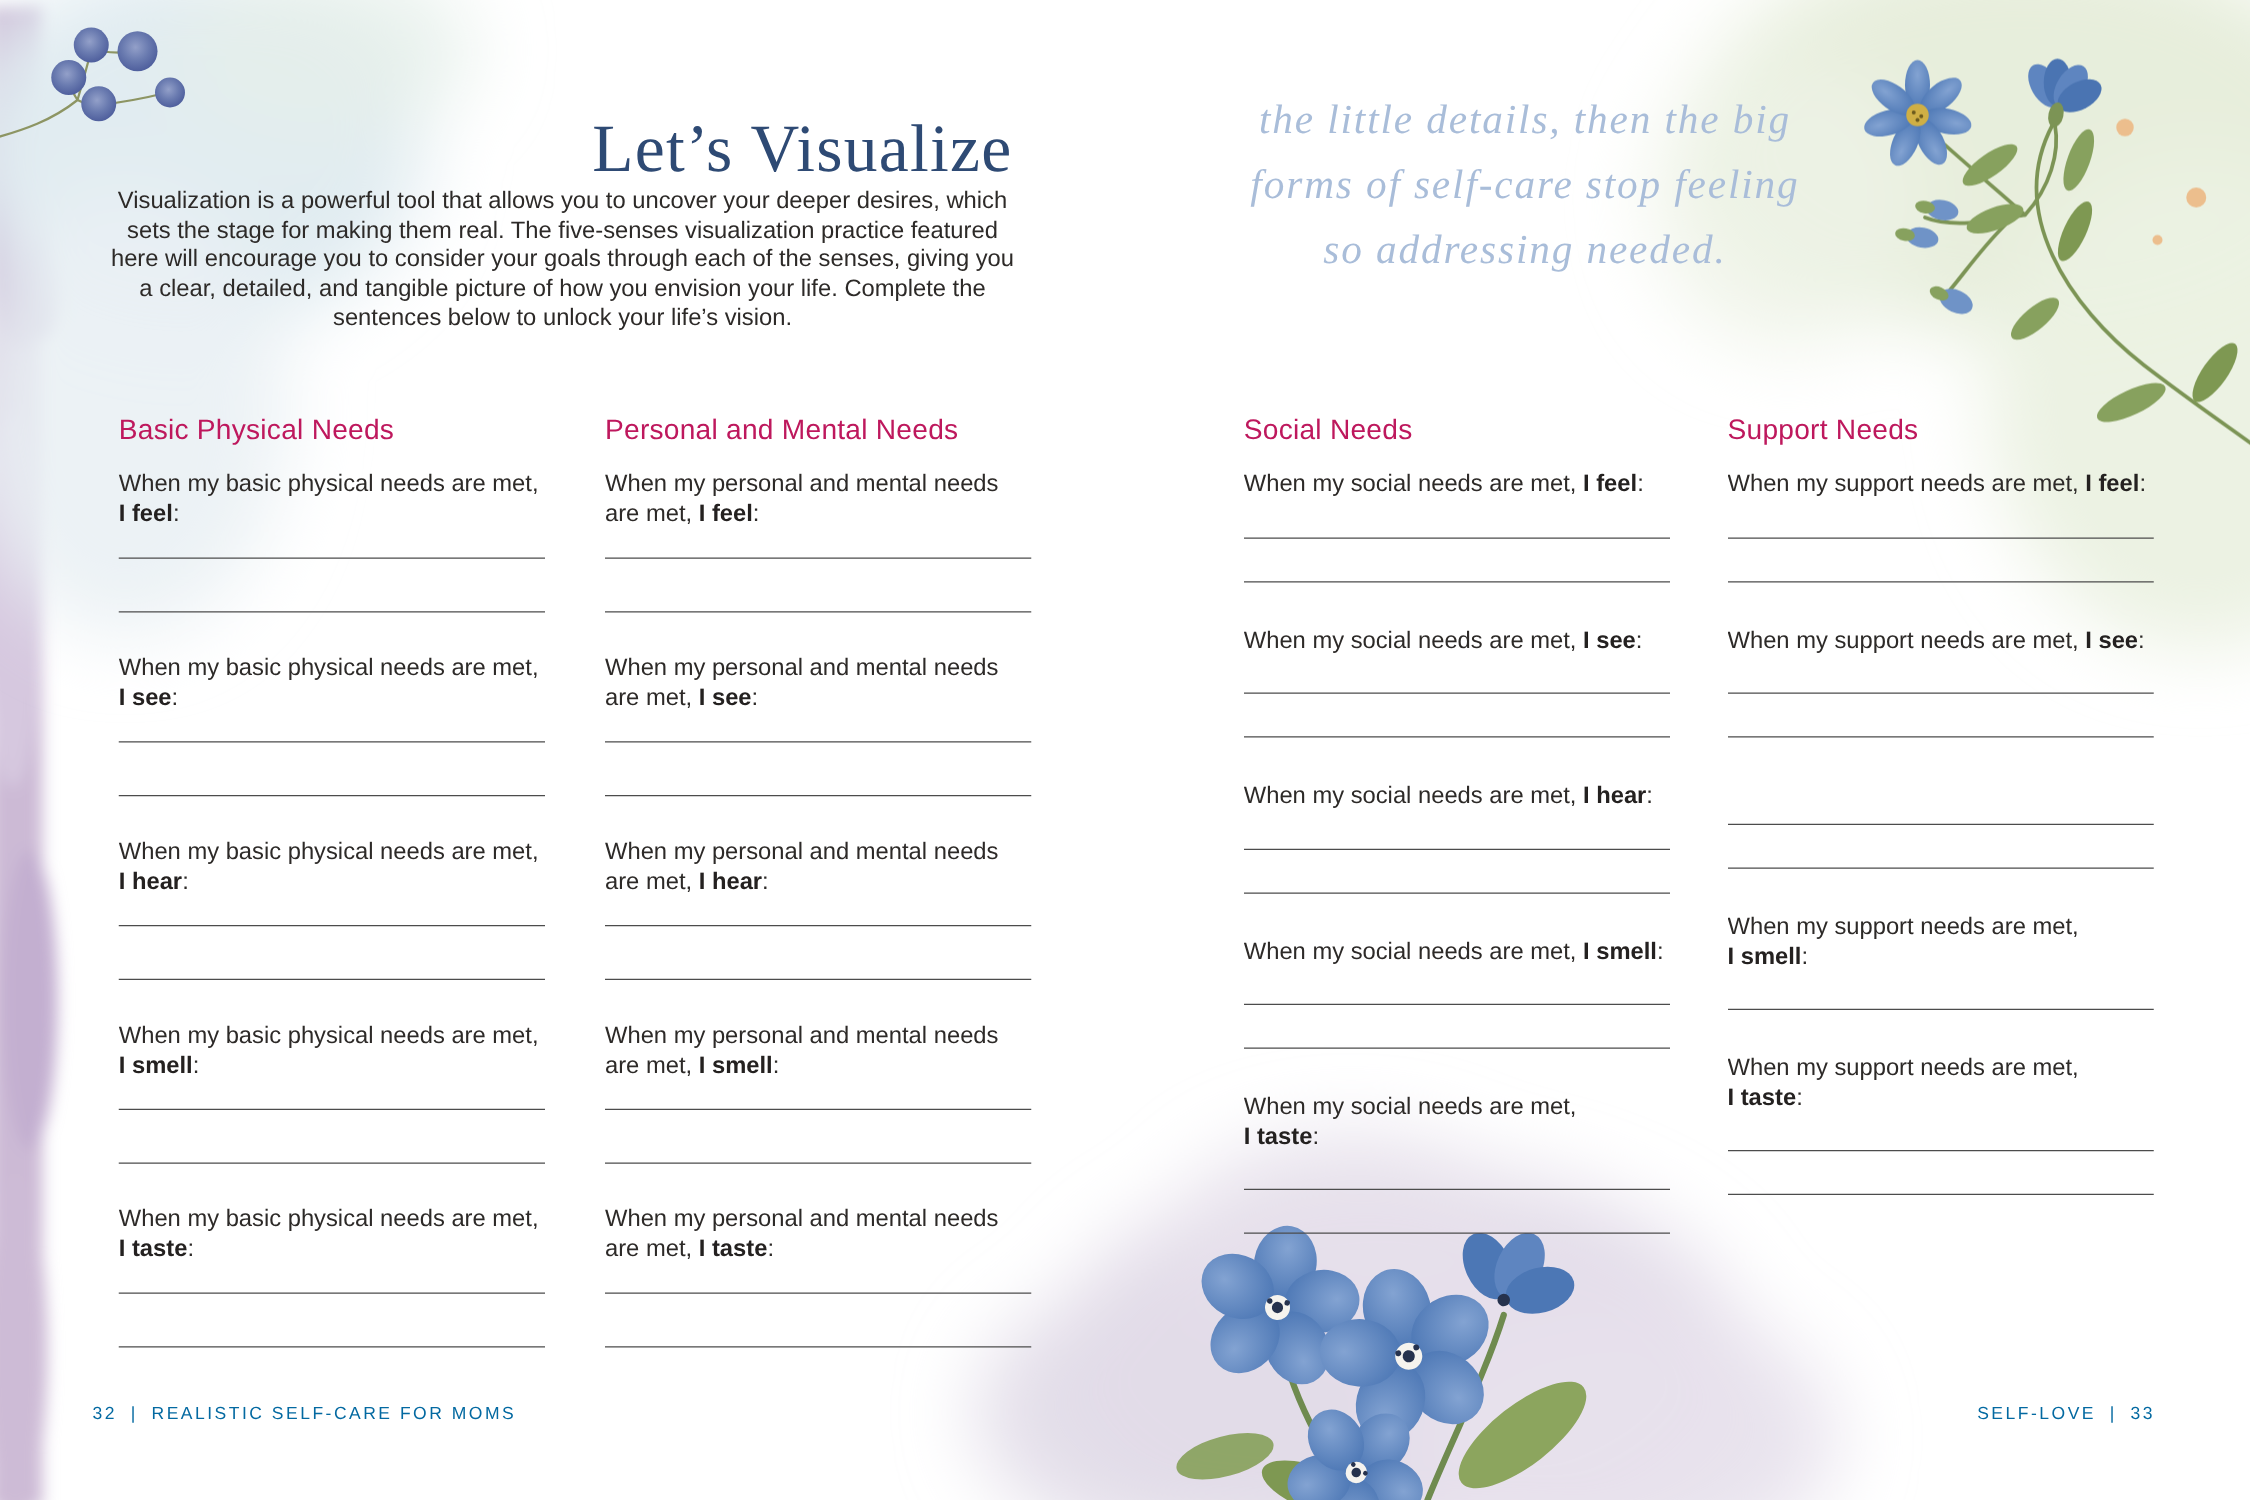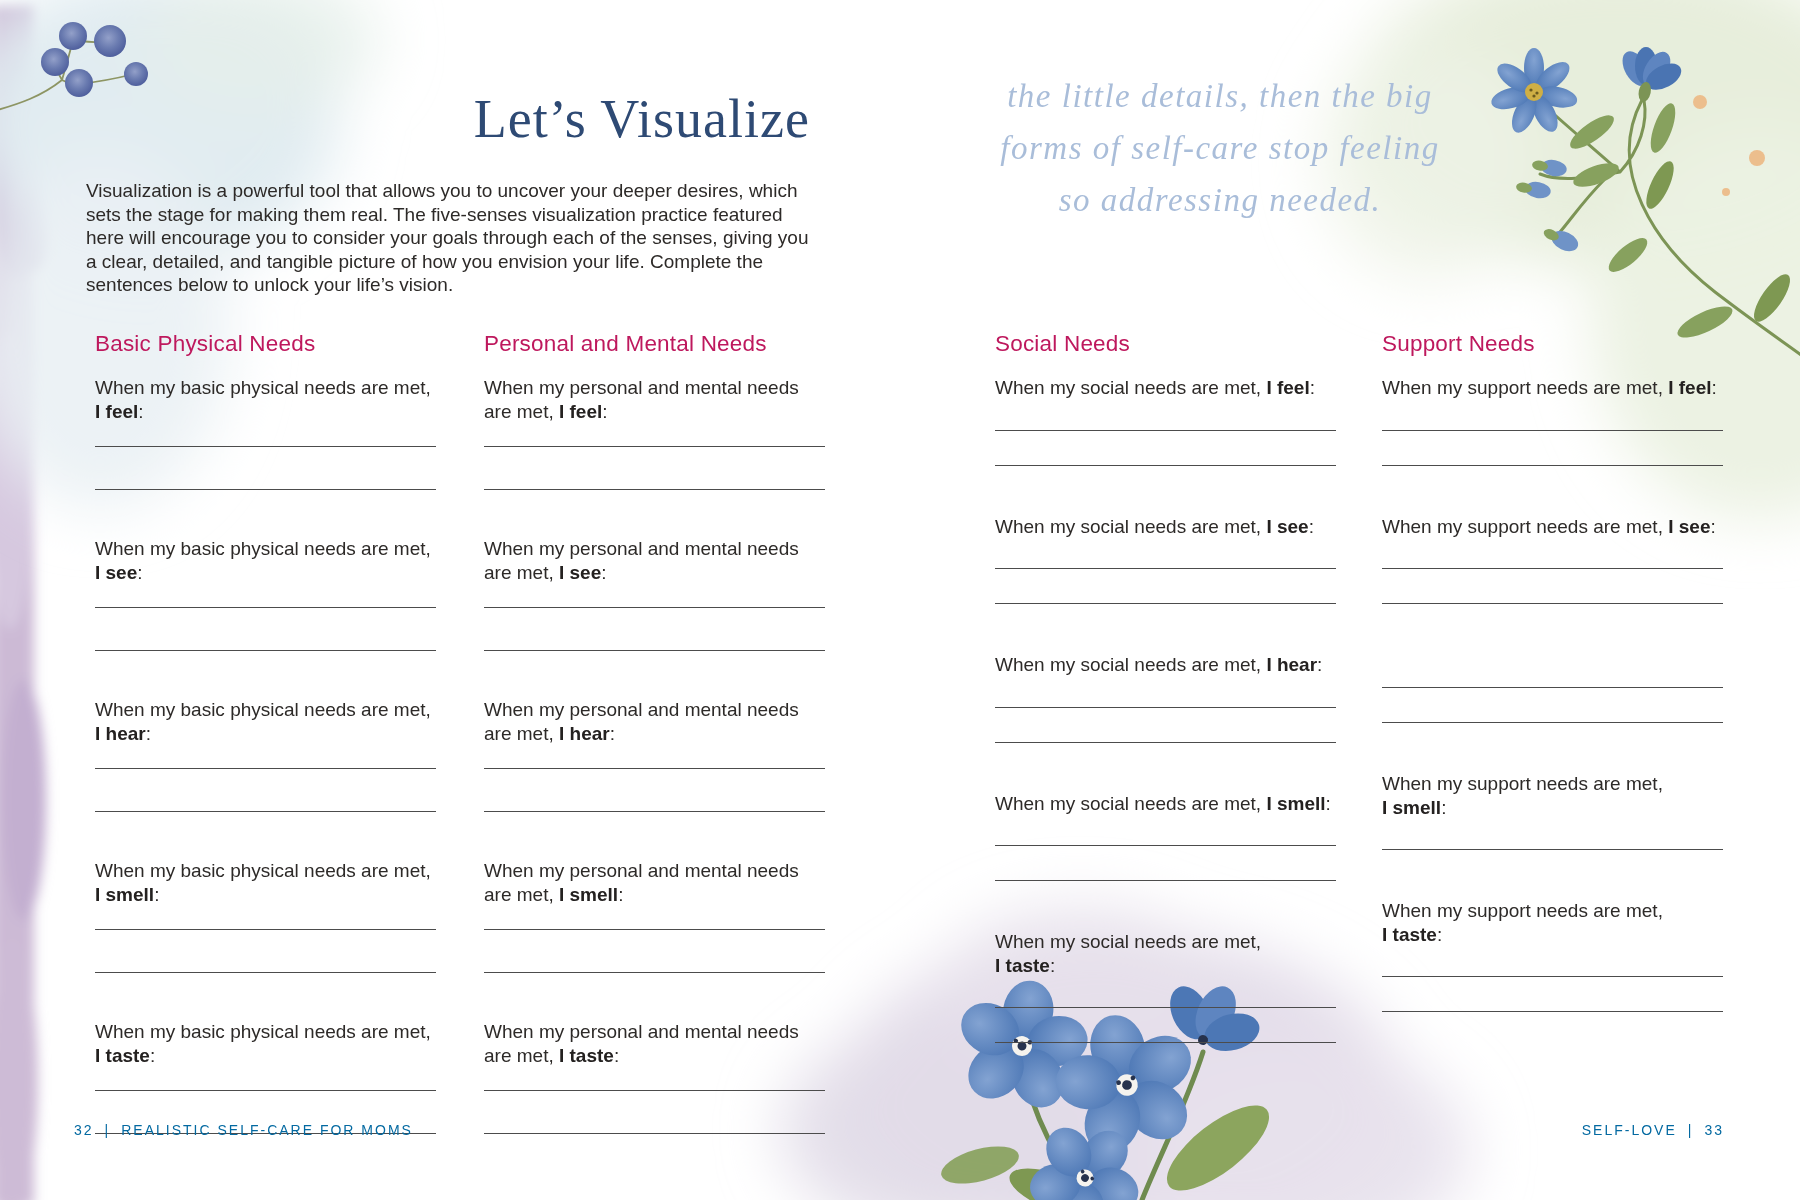--- a/index.html
+++ b/index.html
@@ -11,22 +11,22 @@
     color:#2D2A28;
   }
   #art{position:absolute;left:0;top:0;z-index:0}
 
   .page-title{
     position:absolute;left:90px;top:88px;width:720px;margin:0;z-index:1;
     text-align:right;font-family:"Liberation Serif","DejaVu Serif",serif;
     font-weight:400;font-size:54px;letter-spacing:1px;color:#2E4A74;
   }
   .intro{
-    position:absolute;left:86px;top:179px;width:728px;margin:0;z-index:1;
-    font-size:19px;line-height:23.5px;color:#2D2A28;
+    position:absolute;left:86px;top:149px;width:728px;margin:0;z-index:1;
+    text-align:center;font-size:19px;line-height:23.5px;color:#2D2A28;
   }
   .quote{
     position:absolute;left:975px;top:70px;width:490px;z-index:1;
     text-align:center;font-family:"Liberation Serif","DejaVu Serif",serif;
     font-style:italic;font-size:33px;line-height:52px;letter-spacing:1.5px;
     color:#A9BDD9;
   }
   .column{position:absolute;top:330px;width:341px;z-index:1}
   #col-0{left:95px}
   #col-1{left:484px}
@@ -34,24 +34,24 @@
   #col-3{left:1382px}
   .col-heading{
     margin:0 0 19px;font-size:22.5px;font-weight:400;line-height:27px;
     letter-spacing:0.2px;color:#be185d;
   }
   .prompt{margin:0;font-size:19px;line-height:23.5px;color:#2D2A28}
   .prompt strong{font-weight:700;color:#242120}
   .rule{border-bottom:1.4px solid #4C4C4C}
   .col-left  .rule{height:42px}
   .col-left  .prompt + .rule{height:23px}
-  .col-left  .section{margin-bottom:47px}
+  .col-left  .section{margin-bottom:33px}
   .col-right .rule{height:34px}
   .col-right .prompt + .rule{height:30px}
-  .col-right .section{margin-bottom:49px}
+  .col-right .section{margin-bottom:35px}
 
   .footer{
     position:absolute;top:1122px;z-index:1;
     font-size:14px;letter-spacing:2px;color:#0369a1;white-space:nowrap;
   }
   .footer-left{left:74px}
   .footer-right{right:76px;text-align:left}
   .footer .sep{margin:0 11px}
 </style>
 </head>

